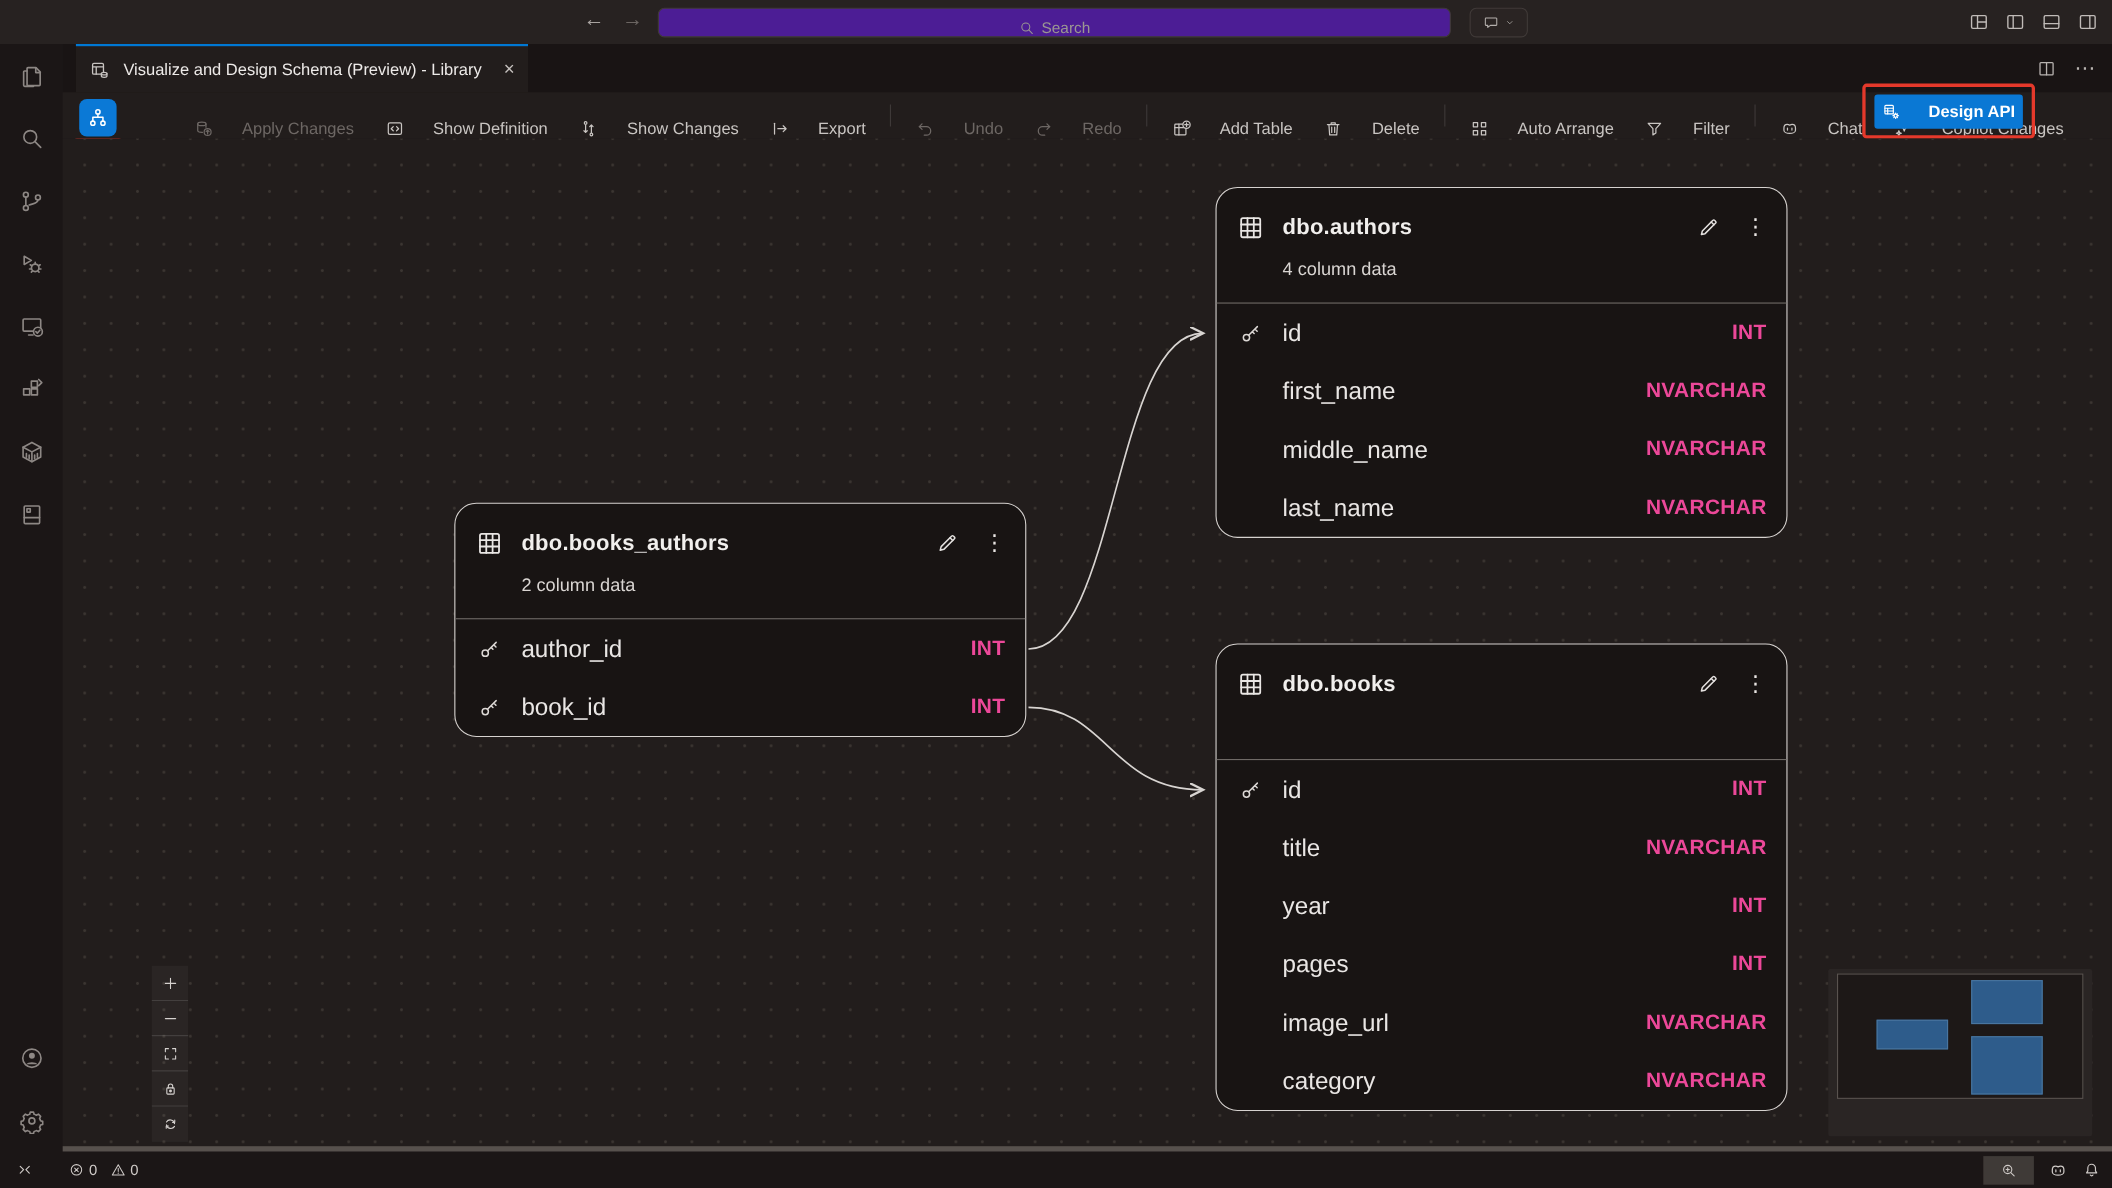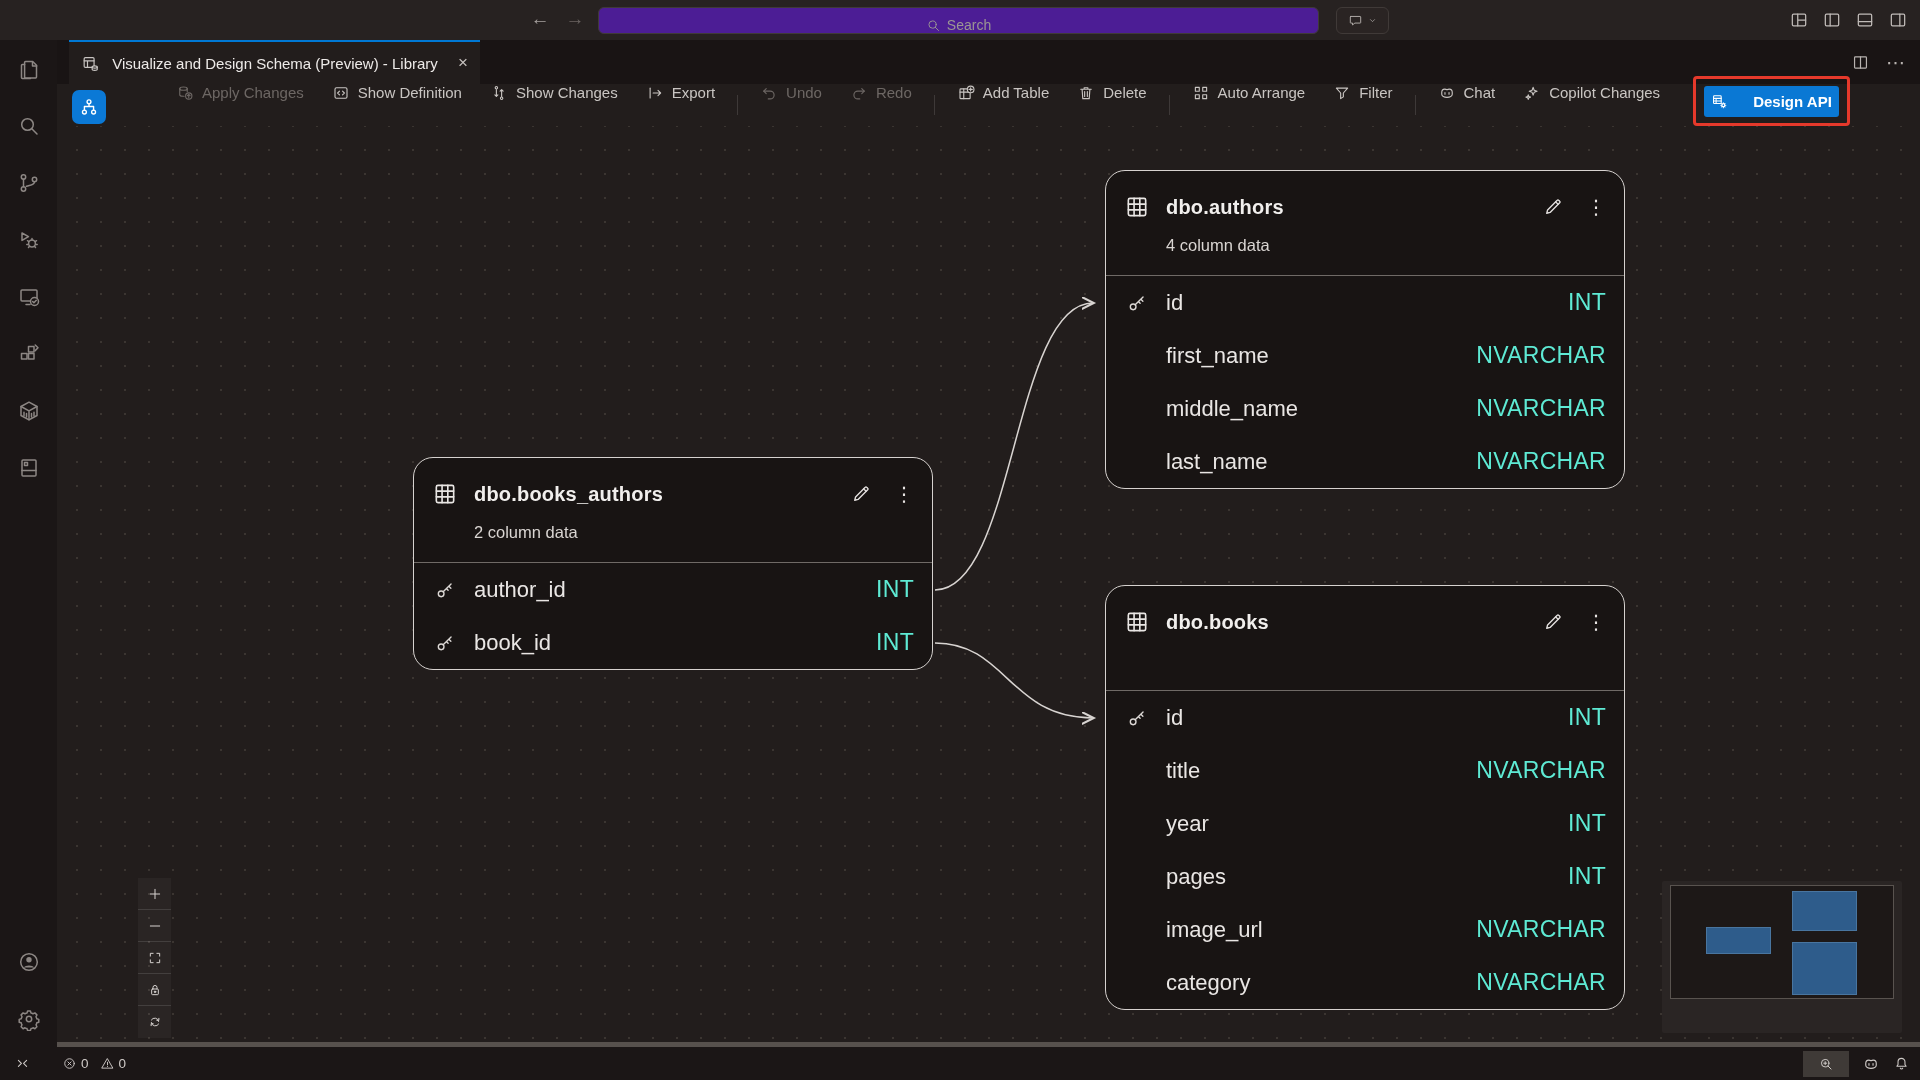--- a/index.html
+++ b/index.html
@@ -32,21 +32,21 @@
   .tab { position:absolute; left:12px; top:0; width:411px; height:44px; background:#221d1c;
          border-top:2px solid #0078d4; display:flex; align-items:center; padding:0 12px; gap:9px;justify-content:space-between; }
   .tab-label { color:#edeae8; font-size:15px; white-space:nowrap; }
   .tab-close { color:#c6c1be; font-size:17px; margin-left:8px; }
   .editor-actions { position:absolute; right:14px; top:0; height:44px; display:flex; align-items:center; gap:16px; color:#b8b3b0; }
   .ea-dots { font-size:19px; letter-spacing:1px; }
 
   
   .toolbar { position:absolute; left:57px; top:84px; right:0; height:42px; background:#221d1c;
              display:flex; align-items:center; padding-left:105px; }
-  .tb-item { display:flex; align-items:flex-start; gap:8px; color:#c9c5c2; font-size:15px;
+  .tb-item { display:flex; align-items:flex-end; gap:26px; color:#c9c5c2; font-size:15px;
              padding:0 14px; height:42px; white-space:nowrap; }
   .tb-item.disabled { color:#6d6764; }
   .tb-sep { width:1px; height:20px; background:#3e3938; margin:0 8px; }
 
   
   .red-box { position:absolute; border:3px solid #e5392b; border-radius:4px; }
   .design-btn { position:absolute; left:1704px; top:86px; width:135px; height:31px; background:#0a78d4;
                 border-radius:3px; color:#ffffff; display:flex; align-items:center; justify-content:center;
                 gap:25px; font-size:15px; font-weight:600; }
 
@@ -66,21 +66,21 @@
   .card { position:absolute; width:520px; background:#181413; border:1px solid #d6d2cf; border-radius:20px; }
   .card-head { height:105px; border-bottom:1px solid #6f6a66; padding:13px 18px 0 18px; }
   .card-title-row { display:flex; align-items:center; height:46px; color:#e9e6e4; }
   .card-title { margin-left:16px; font-size:20px; font-weight:700; color:#f1efed; letter-spacing:.2px; }
   .card-pencil { margin-left:auto; color:#e4e1df; }
   .card-dots { font-size:20px; color:#e8e5e3; margin-left:22px; line-height:1; }
   .card-sub { margin:6px 0 0 42px; font-size:16.5px; color:#d9d5d2; }
   .row { height:53px; display:flex; align-items:center; padding:0 18px; }
   .keyslot { width:26px; margin-right:16px; display:flex; align-items:center; justify-content:center; color:#dcd8d5; }
   .col-name { font-size:22px; color:#e9e6e4; }
-  .col-type { margin-left:auto; font-size:23px; color:#5eead4; letter-spacing:.3px; }
+  .col-type { margin-left:auto; font-size:19px; color:#ec4899; letter-spacing:.3px;font-weight:bold; }
 
   
   .controls { position:absolute; left:81px; top:752px; width:33px; }
   .ctl-btn { width:33px; height:32px; display:flex; align-items:center; justify-content:center;
              color:#d6d2cf; background:rgba(255,255,255,.04); border-bottom:1px solid rgba(255,255,255,.12); }
   .ctl-btn:last-child { border-bottom:none; }
 
   
   .minimap { position:absolute; left:1605px; top:755px; width:240px; height:152px; background:#2a2524; border-radius:2px; }
   .mm-view { position:absolute; left:8px; top:4px; width:224px; height:114px; background:#1d1817; border:1px solid #59534f; }

